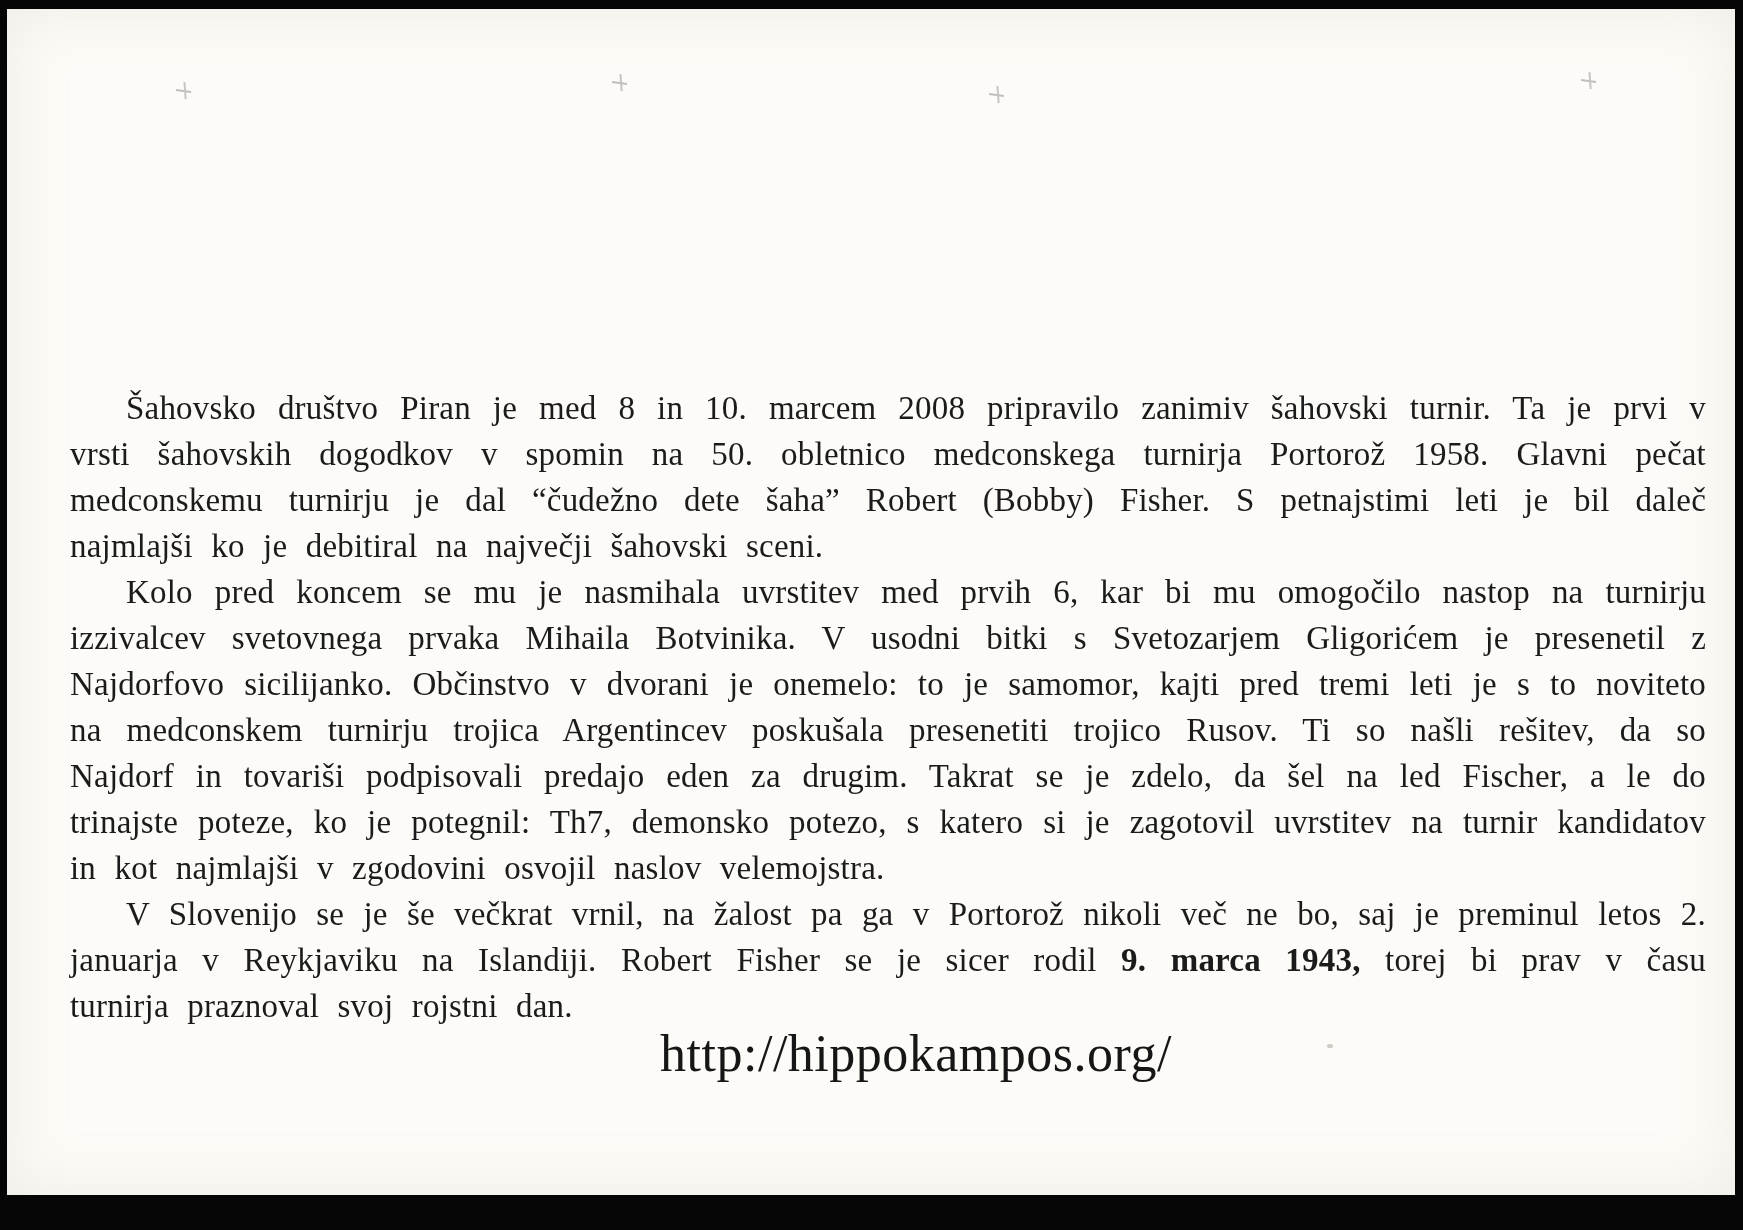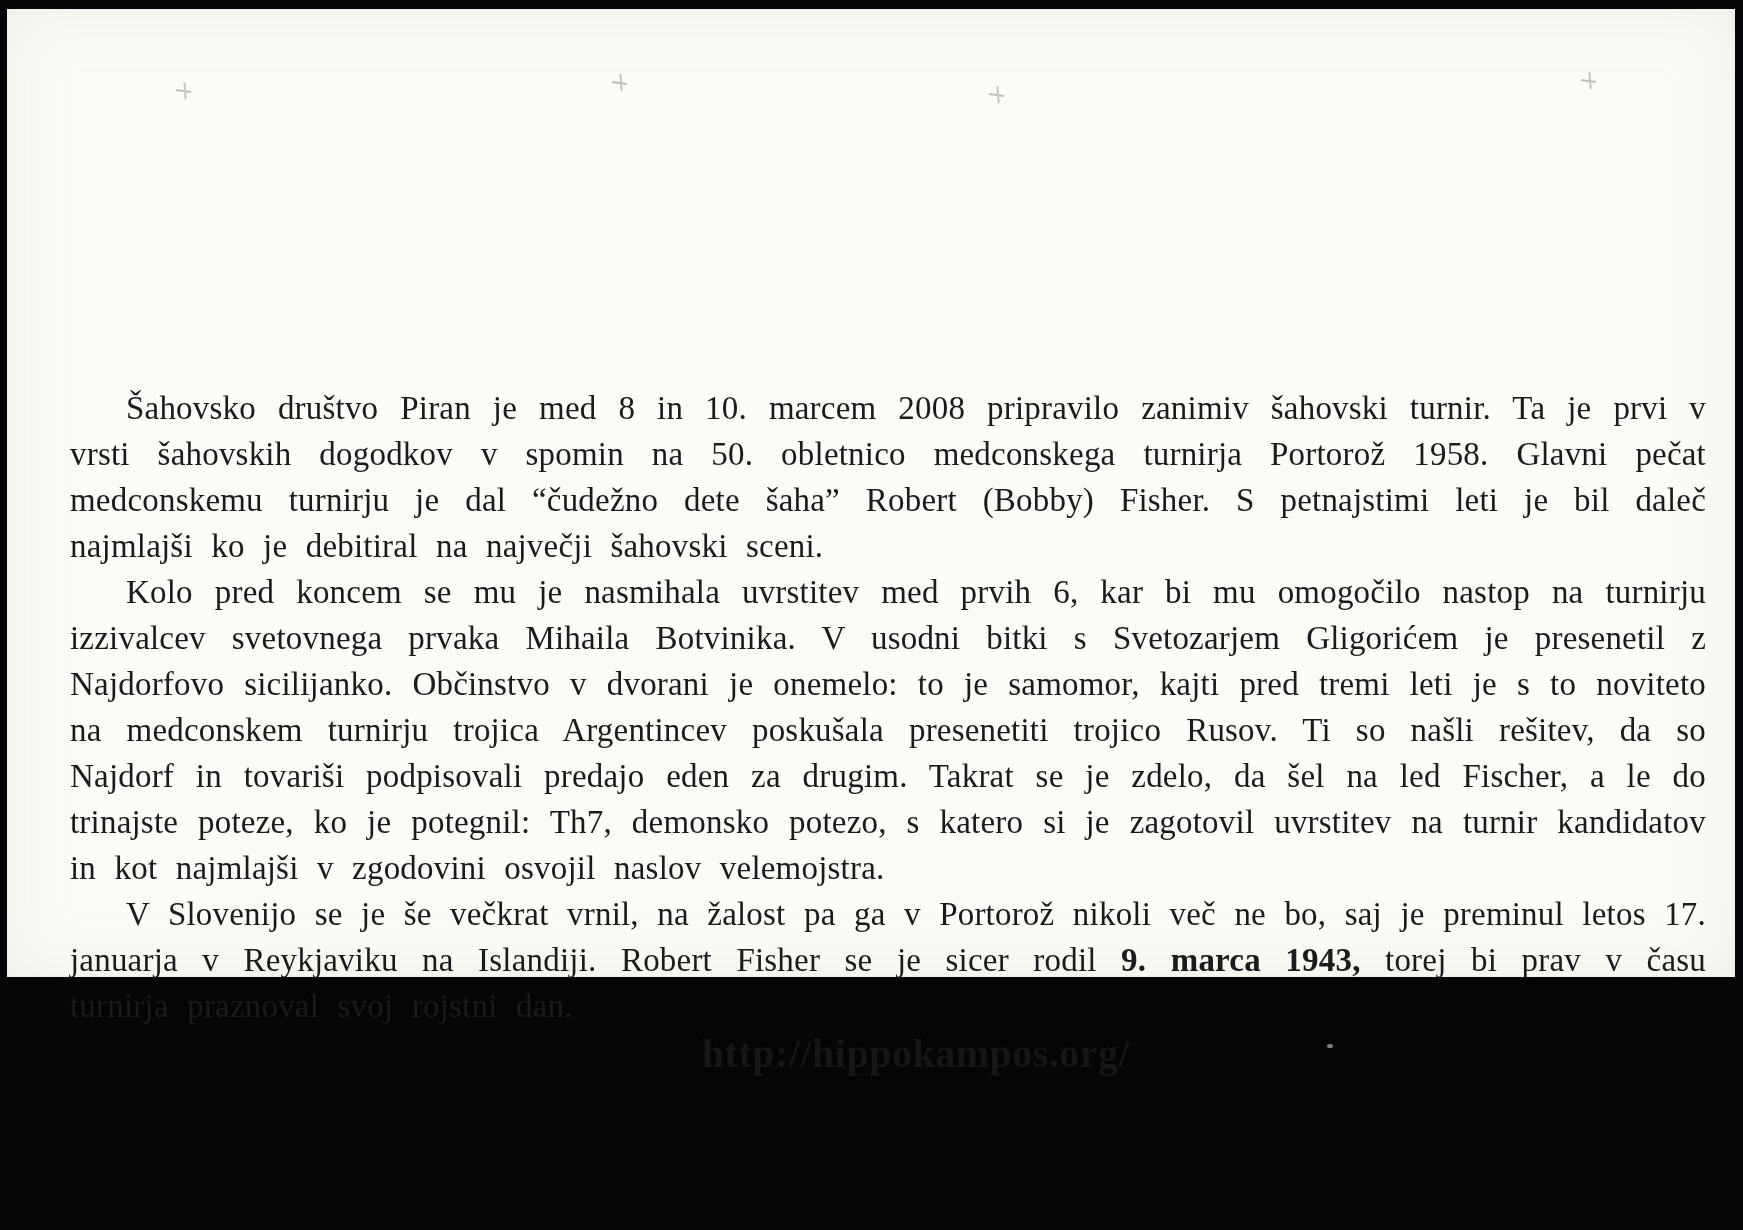--- a/index.html
+++ b/index.html
@@ -12,21 +12,21 @@
     position: relative;
     background: #050505; 
     overflow: hidden;
     font-family: "Liberation Serif", serif;
   }
   .page {
     position: absolute;
     left: 7px;
     top: 9px;
     width: 1728px;
-    height: 968px;
+    height: 1186px;
     background: #fcfbf7;
     box-shadow: inset 0 0 60px rgba(200,195,185,0.25);
   }
   
   .crop-mark {
     position: absolute;
     width: 16px;
     height: 18px;
     opacity: 0.55;
     transform: rotate(8deg);
@@ -73,23 +73,23 @@
   .text-block p {
     margin: 0;
     text-indent: 56px;
   }
   .bold-date {
     font-weight: bold;
   }
   .footer-url {
     margin-top: 10px;
     text-align: center;
-    font-size: 40px;
+    font-size: 52px;
     line-height: 50px;
-    font-weight: bold;
+    font-weight: normal;
     color: #161616;
     letter-spacing: 0.5px;
     word-spacing: 0;
     text-indent: 0;
   }
 </style>
 </head>
 <body>
 
 <div class="page">
@@ -99,19 +99,19 @@
   <span class="crop-mark" style="left:982px; top:77px;"></span>
   <span class="crop-mark" style="left:1574px; top:63px;"></span>
   <span class="speck" style="left:1320px; top:1035px;"></span>
 
   <div class="text-block">
 
     <p>Šahovsko društvo Piran je med 8 in 10. marcem 2008 pripravilo zanimiv šahovski turnir. Ta je prvi v vrsti šahovskih dogodkov v spomin na 50. obletnico medconskega turnirja Portorož 1958. Glavni pečat medconskemu turnirju je dal “čudežno dete šaha” Robert (Bobby) Fisher. S petnajstimi leti je bil daleč najmlajši ko je debitiral na največji šahovski sceni.</p>
 
     <p>Kolo pred koncem se mu je nasmihala uvrstitev med prvih 6, kar bi mu omogočilo nastop na turnirju izzivalcev svetovnega prvaka Mihaila Botvinika. V usodni bitki s Svetozarjem Gligorićem je presenetil z Najdorfovo sicilijanko. Občinstvo v dvorani je onemelo: to je samomor, kajti pred tremi leti je s to noviteto na medconskem turnirju trojica Argentincev poskušala presenetiti trojico Rusov. Ti so našli rešitev, da so Najdorf in tovariši podpisovali predajo eden za drugim. Takrat se je zdelo, da šel na led Fischer, a le do trinajste poteze, ko je potegnil: Th7, demonsko potezo, s katero si je zagotovil uvrstitev na turnir kandidatov in kot najmlajši v zgodovini osvojil naslov velemojstra.</p>
 
-    <p><span>V Slovenijo se je še večkrat vrnil, na žalost pa ga v Portorož nikoli več ne bo, saj je preminul letos 17. januarja v Reykjaviku na Islandiji. Robert Fisher se je sicer rodil </span><b class="bold-date">9. marca 1943,</b><span> torej bi prav v času turnirja praznoval svoj rojstni dan.</span></p>
+    <p><span>V Slovenijo se je še večkrat vrnil, na žalost pa ga v Portorož nikoli več ne bo, saj je preminul letos 2. januarja v Reykjaviku na Islandiji. Robert Fisher se je sicer rodil </span><b class="bold-date">9. marca 1943,</b><span> torej bi prav v času turnirja praznoval svoj rojstni dan.</span></p>
 
 
     <p class="footer-url">http://hippokampos.org/</p>
 
   </div>
 </div>
 
 </body></html>

